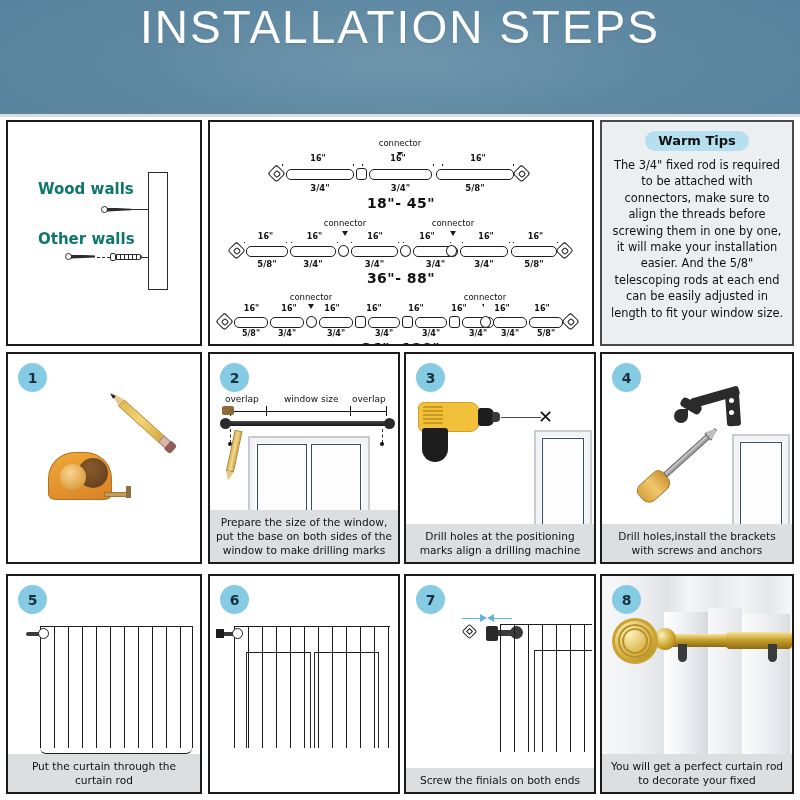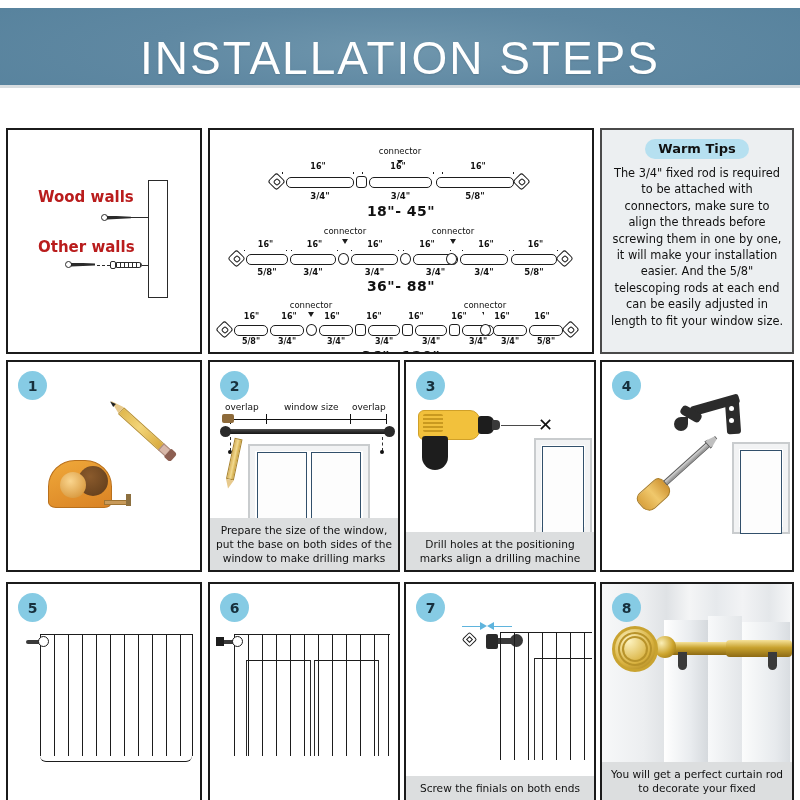--- a/index.html
+++ b/index.html
@@ -9,26 +9,25 @@
     font-family: "DejaVu Sans", "Liberation Sans", sans-serif;
     background: #ffffff;
     overflow: hidden;
   }
 
   .page { position: relative; width: 800px; height: 800px; background: #fff; }
 
   
   .header {
     position: relative;
-    height: 80px;
+    height: 117px;
     background:
       radial-gradient(ellipse 70% 120% at 50% 55%, #6f96ad 0%, #5f88a2 45%, #55819c 100%);
-    display: flex; align-items: flex-end; justify-content: center;
+    display: flex; align-items: flex-start; justify-content: center;
     border-bottom: 3px solid #d8dde0;
-    margin-top: 8px;
   }
   .header-title {
     color: #ffffff;
     font-size: 46px;
     letter-spacing: 2.0px;
     font-weight: 400;
     text-shadow: 0 1px 2px rgba(0,0,0,0.12);
     font-family: "Liberation Sans", sans-serif;
   }
 
@@ -40,21 +39,21 @@
     overflow: hidden;
   }
 
   
   .wallpanel { left: 6px;  top: 120px; width: 196px; height: 226px; }
   .rodpanel  { left: 208px; top: 120px; width: 386px; height: 226px; }
   .tipspanel { left: 600px; top: 120px; width: 194px; height: 226px;
                background: #eceff1; border: 2px solid #4a4a4a; }
 
   .wall-label {
-    position: absolute; font-size: 15px; font-weight: bold; color: #b91c1c;
+    position: absolute; font-size: 15px; font-weight: bold; color: #0f766e;
     font-family: "DejaVu Sans", sans-serif;
   }
   .wall-bar {
     position: absolute; border: 1.6px solid #2a2a2a; background: #fff;
   }
 
   
   .screw-shaft {
     position: absolute; background: #2b2b2b;
   }
@@ -656,20 +655,21 @@
         <div style="position:absolute; left:127px; top:56px; width:5px; height:5px; border-radius:50%; background:#fff;"></div>
       </div>
 
       <div style="position:absolute; left:28px; top:56px; width:108px; height:110px; transform:rotate(-42deg);">
         <div class="sd-handle" style="left:0px; top:40px; width:34px; height:22px;"></div>
         <div class="sd-shaft" style="left:33px; top:47px; width:58px; height:6px;"></div>
         <div style="position:absolute; left:90px; top:45px; width:12px; height:10px; background:#bfbfbf;
                     border:1px solid #5e5e5e; clip-path: polygon(0 0,100% 35%,100% 65%,0 100%);"></div>
       </div>
     </div>
+    <div class="step-caption">Drill holes,install the brackets with screws and anchors</div>
   </div>
 
   <div class="step s5">
     <div class="step-badge">5</div>
     <div class="step-art">
       <div class="curtain-top" style="left:32px; top:50px; width:152px;"></div>
       <div class="curtain-pleat" style="left:32px;  top:50px; height:122px;"></div>
       <div class="curtain-pleat" style="left:46px;  top:50px; height:122px;"></div>
       <div class="curtain-pleat" style="left:60px;  top:50px; height:122px;"></div>
       <div class="curtain-pleat" style="left:74px;  top:50px; height:122px;"></div>
@@ -684,20 +684,21 @@
       <div style="position:absolute; left:32px; top:168px; width:152px; height:10px;
                   border-bottom:1.5px solid #1d1d1d;
                   border-radius:0 0 6px 6px;"></div>
 
       <div>
         <div style="position:absolute; left:18px; top:56px; width:22px; height:4px; background:#3a3a3a; border-radius:2px;"></div>
         <div style="position:absolute; left:30px; top:52px; width:11px; height:11px; border-radius:50%;
                     border:1.6px solid #1d1d1d; background:#fff;"></div>
       </div>
     </div>
+    <div class="step-caption">Put the curtain through the curtain rod</div>
   </div>
 
   <div class="step s6">
     <div class="step-badge">6</div>
     <div class="step-art">
       <div class="curtain-top" style="left:24px; top:50px; width:156px;"></div>
       <div class="curtain-pleat" style="left:24px;  top:50px; height:122px;"></div>
       <div class="curtain-pleat" style="left:38px;  top:50px; height:122px;"></div>
       <div class="curtain-pleat" style="left:52px;  top:50px; height:122px;"></div>
       <div class="curtain-pleat" style="left:66px;  top:50px; height:122px;"></div>

